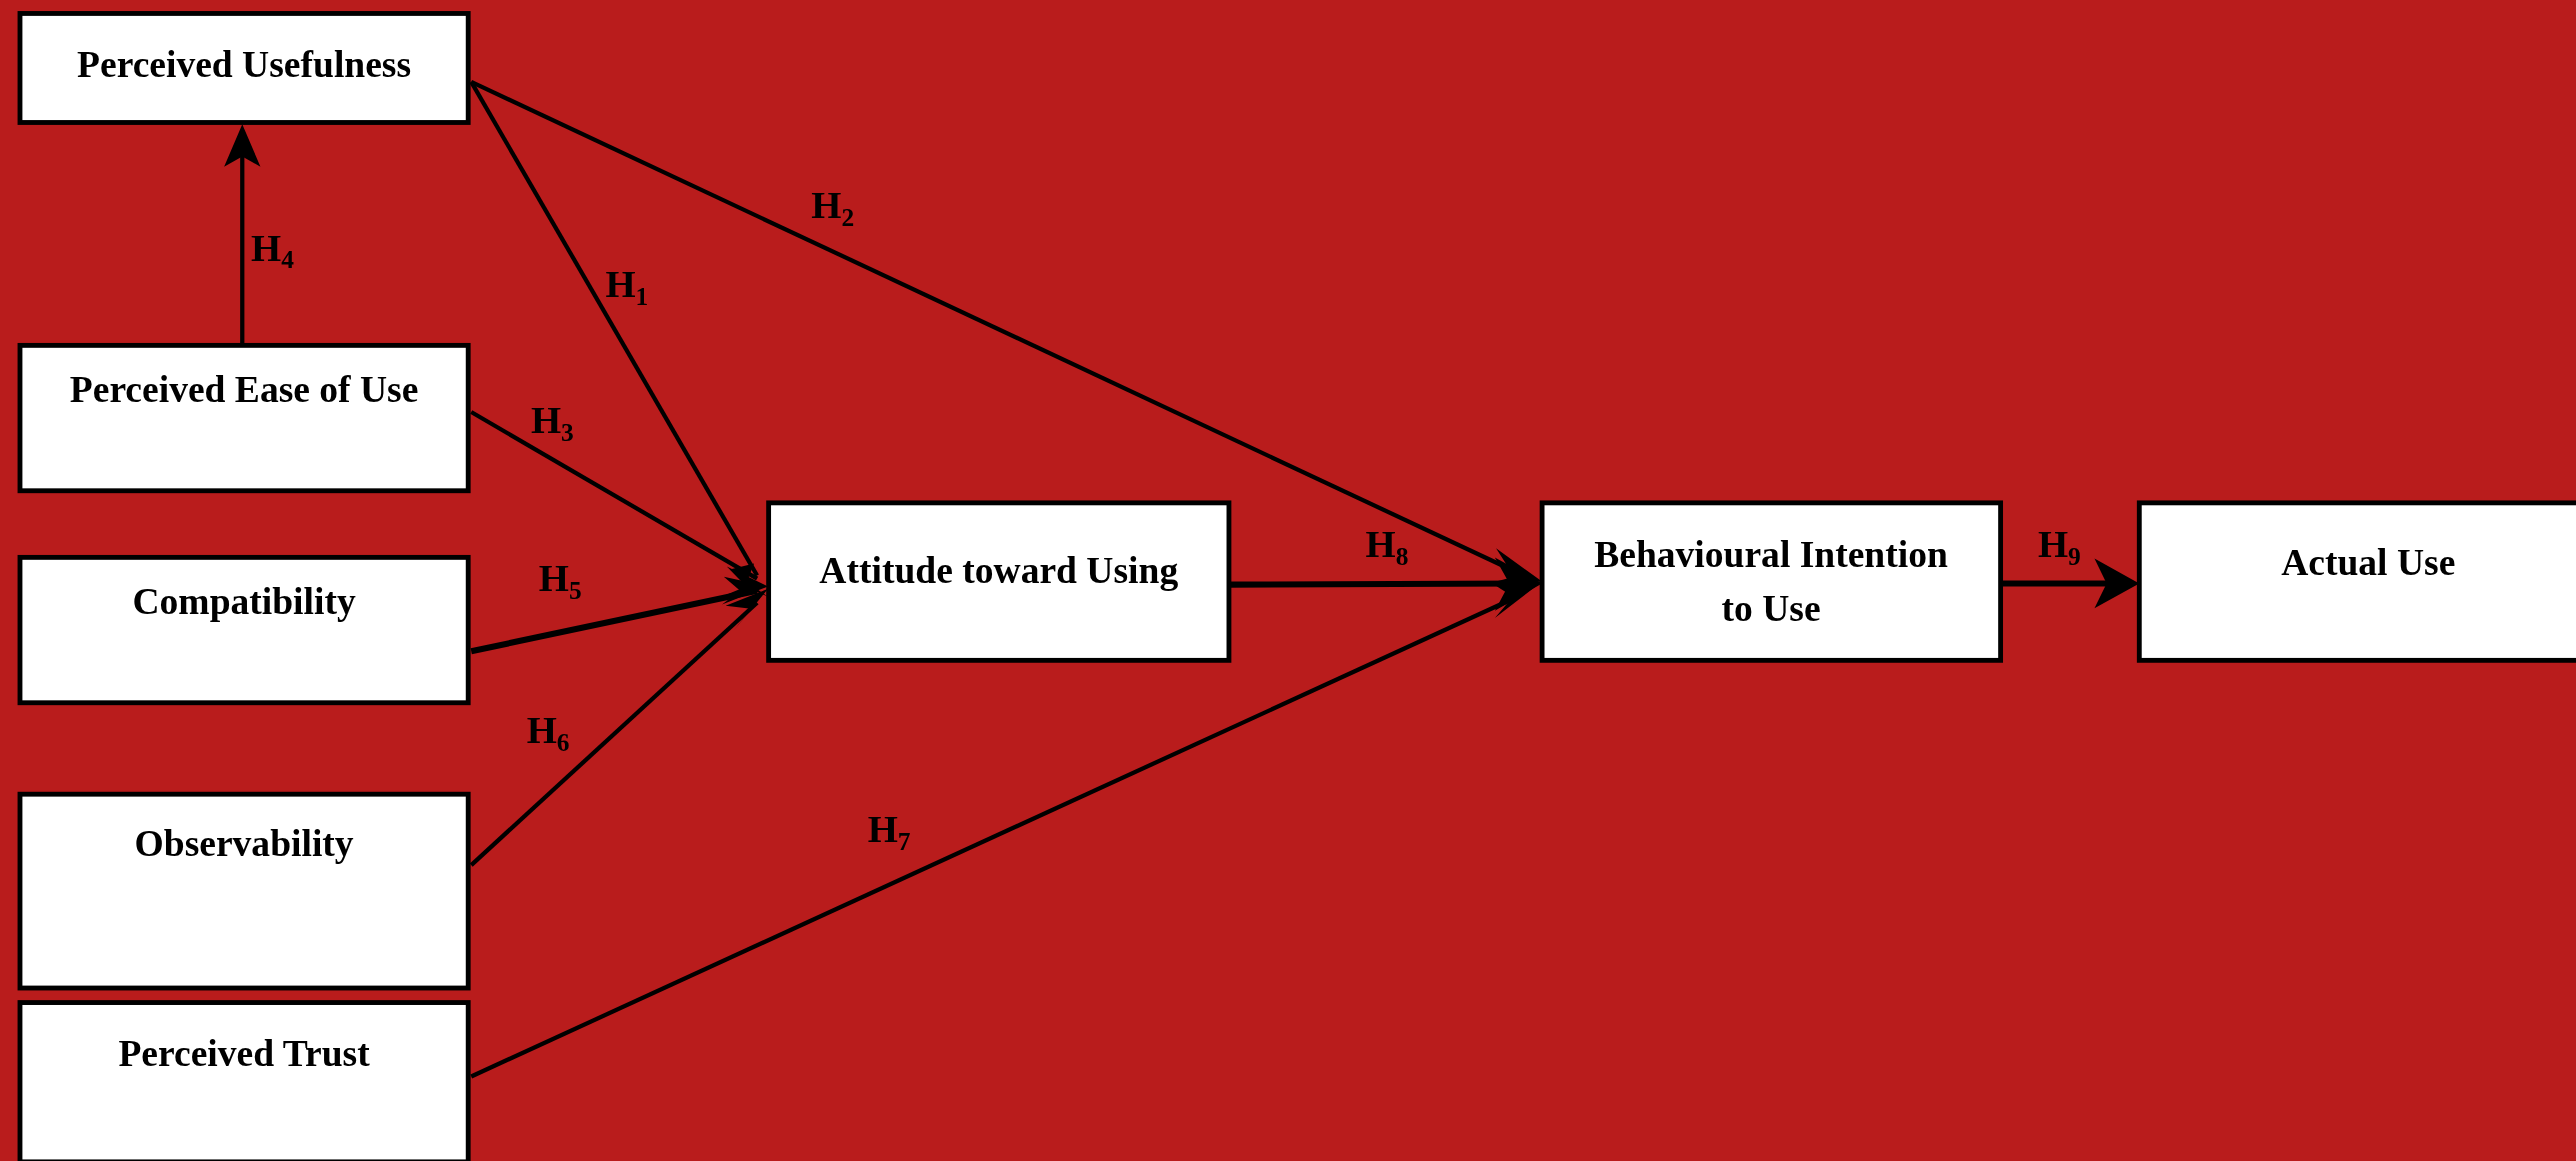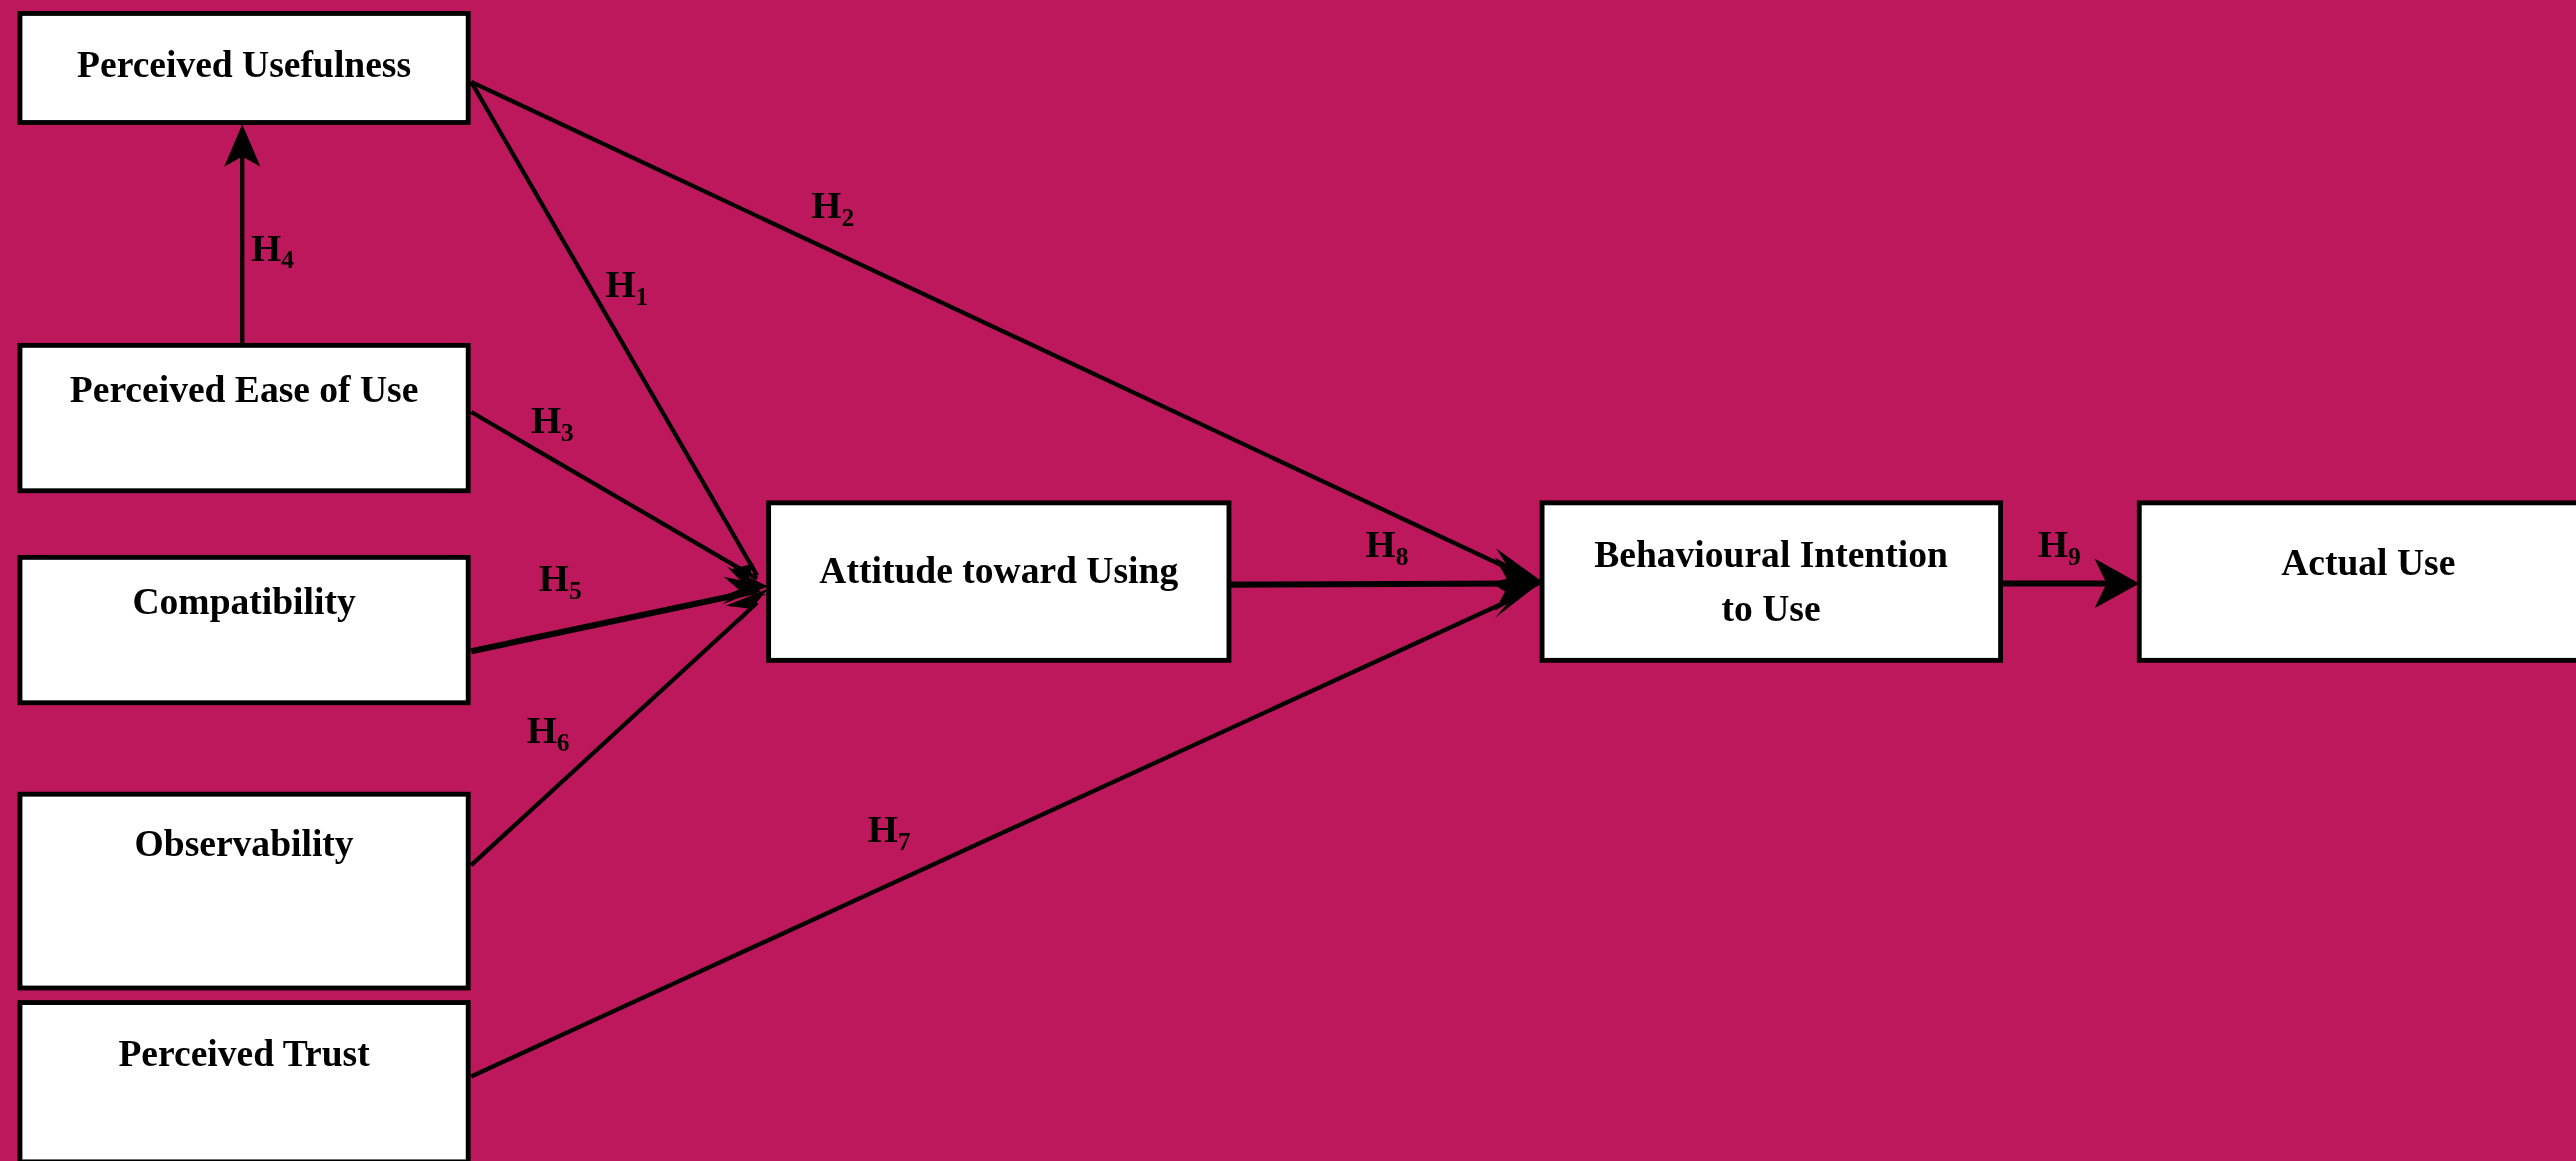--- a/index.html
+++ b/index.html
@@ -8,21 +8,21 @@
     padding: 0;
     background: #ffffff;
   }
   body {
     font-family: "Liberation Serif", "DejaVu Serif", serif;
   }
   #diagram-root {
     position: relative;
     width: 2576px;
     height: 1162px;
-    background: #be185d;
+    background: #b91c1c;
     overflow: hidden;
     text-align: right;
   }
   svg.diagram-canvas {
     display: block;
     width: 2576px;
     height: 1162px;
   }
   .node-box {
     fill: #ffffff;

